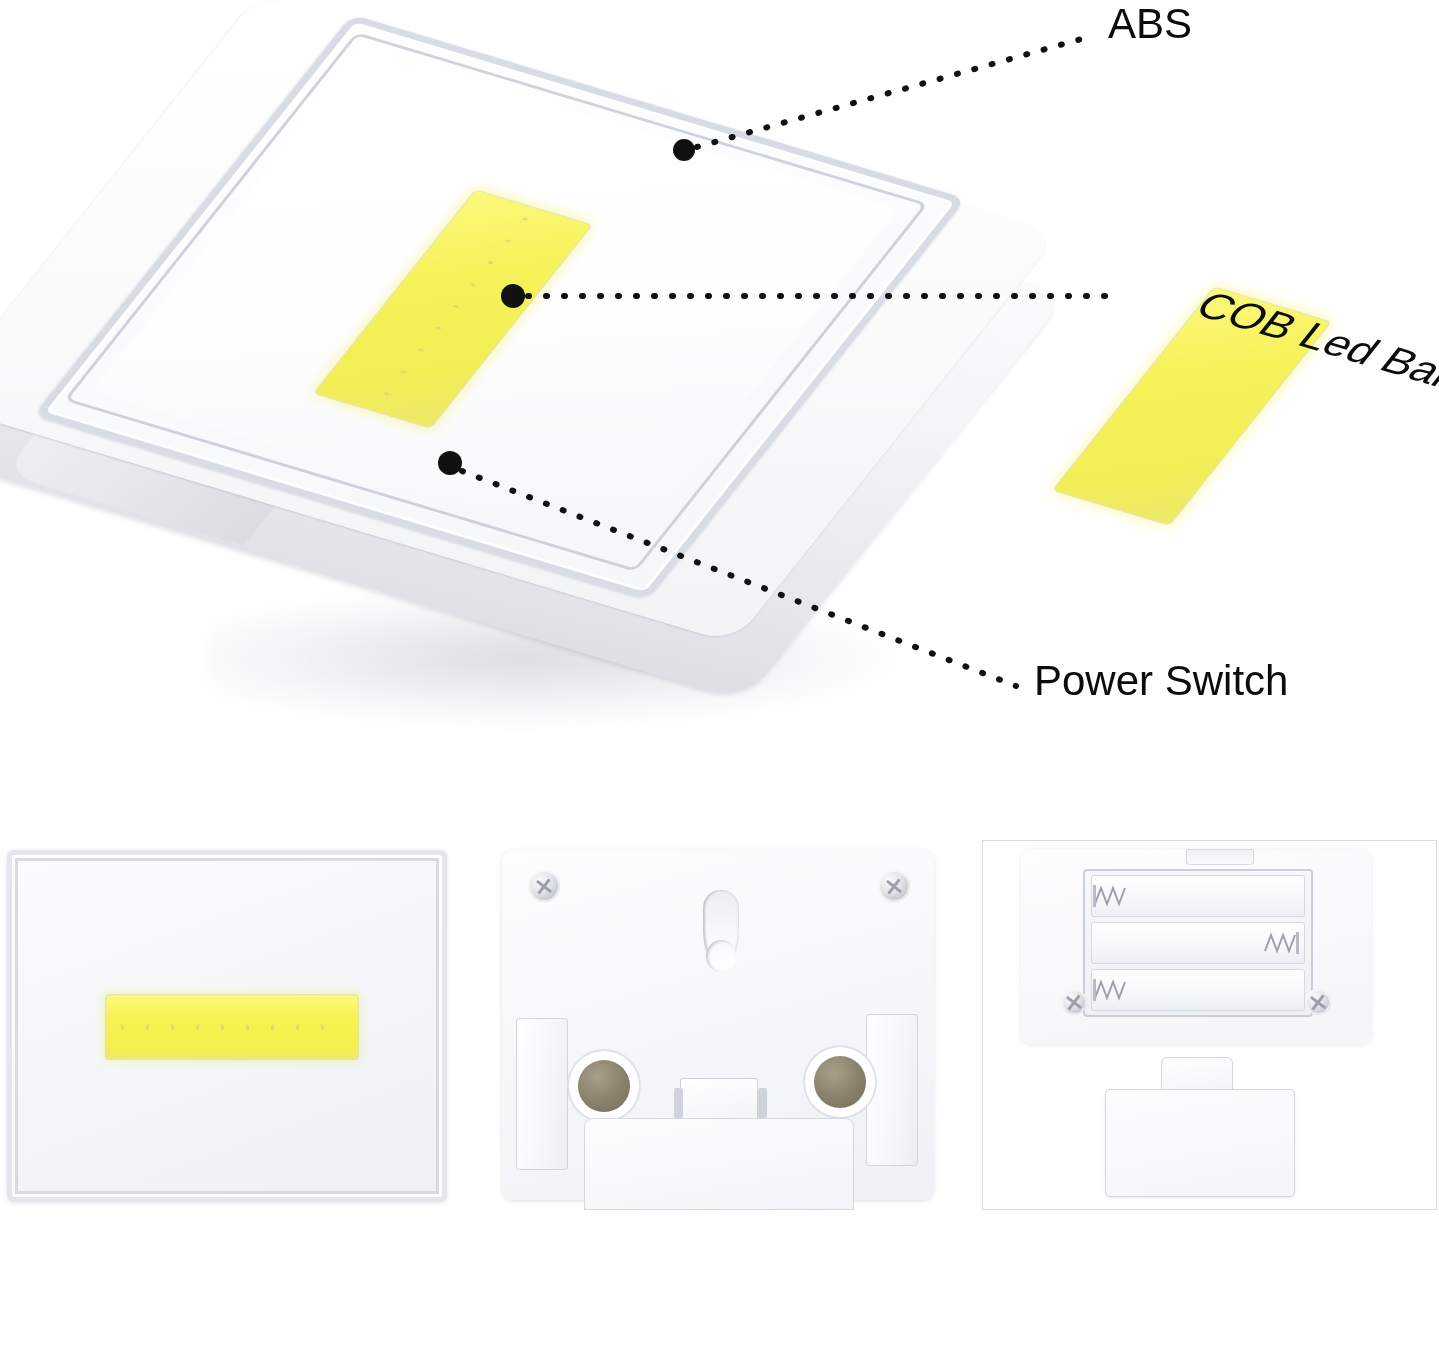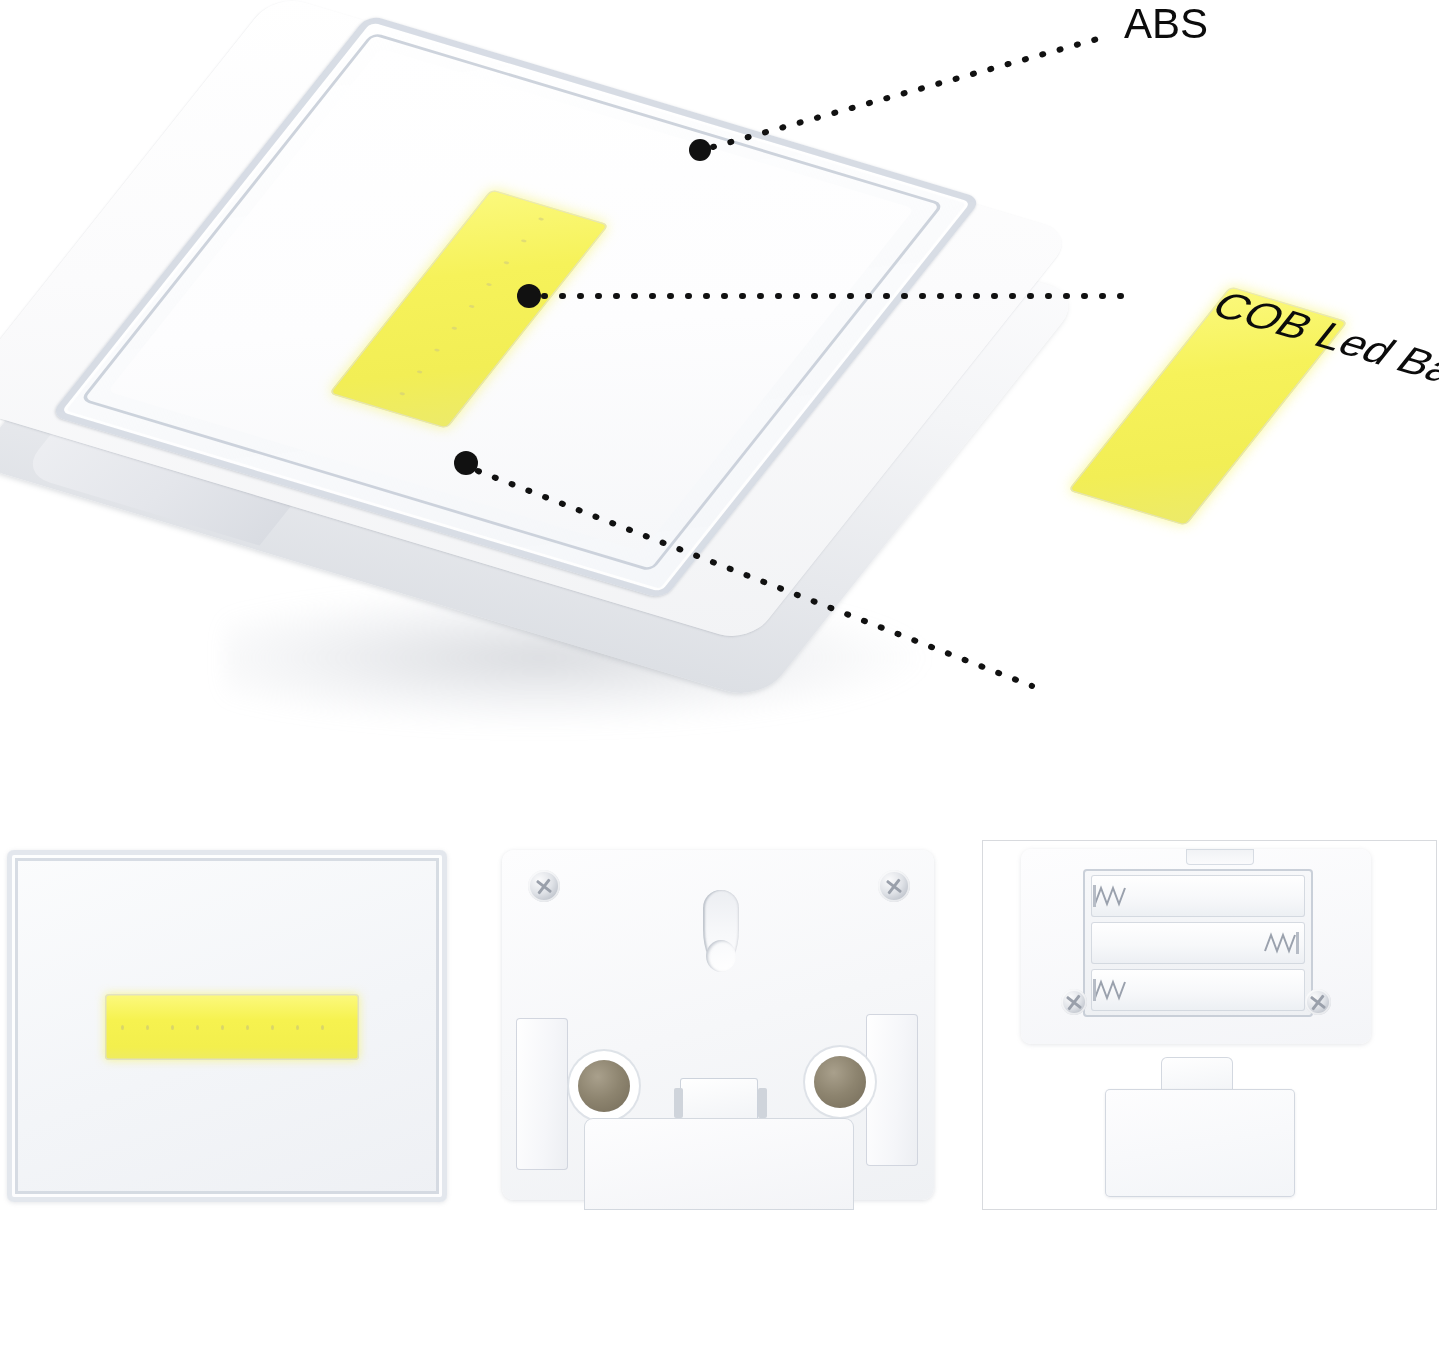--- a/index.html
+++ b/index.html
@@ -1,20 +1,20 @@
 <!DOCTYPE html>
 <html><head>
 <meta charset="utf-8">
 <style>
   html,body{margin:0;padding:0;background:#ffffff;}
   body{width:1439px;height:1348px;overflow:hidden;font-family:"Liberation Sans",sans-serif;color:#111;}
   .page{position:relative;width:1439px;height:1348px;background:#fff;}
 
   
-  .hero{position:absolute;left:16px;top:0;width:1147px;height:800px;}
+  .hero{position:absolute;left:0;top:0;width:1147px;height:800px;}
 
   
   .switch-scene{position:absolute;left:58px;top:28px;width:920px;height:720px;}
 
   .base-shadow{position:absolute;left:150px;top:560px;width:700px;height:140px;
     background:radial-gradient(ellipse at 45% 50%, rgba(160,165,175,.38) 0%, rgba(190,195,205,.18) 45%, rgba(255,255,255,0) 72%);
     filter:blur(9px);}
 
   
   .base-front{position:absolute;left:58px;top:92px;width:790px;height:520px;
@@ -179,20 +179,21 @@
 
       <circle cx="513" cy="296" r="12" fill="#111"></circle>
       <path d="M 528 296 L 1116 296" fill="none" stroke="#111" stroke-width="6" stroke-linecap="round" stroke-dasharray="1 17"></path>
 
       <circle cx="450" cy="463" r="12" fill="#111"></circle>
       <path d="M 462 471 L 1016 686" fill="none" stroke="#111" stroke-width="6" stroke-linecap="round" stroke-dasharray="1 17"></path>
     </svg>
 
     <div class="lbl abs">ABS</div>
     <div class="lbl cob">COB Led Bar</div>
+    <div class="lbl pwr">Power Switch</div>
   </div>
 
   <div class="thumbs">
 
     <div class="cell c1">
       <div class="photo p1">
         <div class="t1-body">
           <div class="t1-cob" id="t1cob">
               <span class="d" style="left: 16px;"></span>
               <span class="d" style="left: 41px;"></span>

